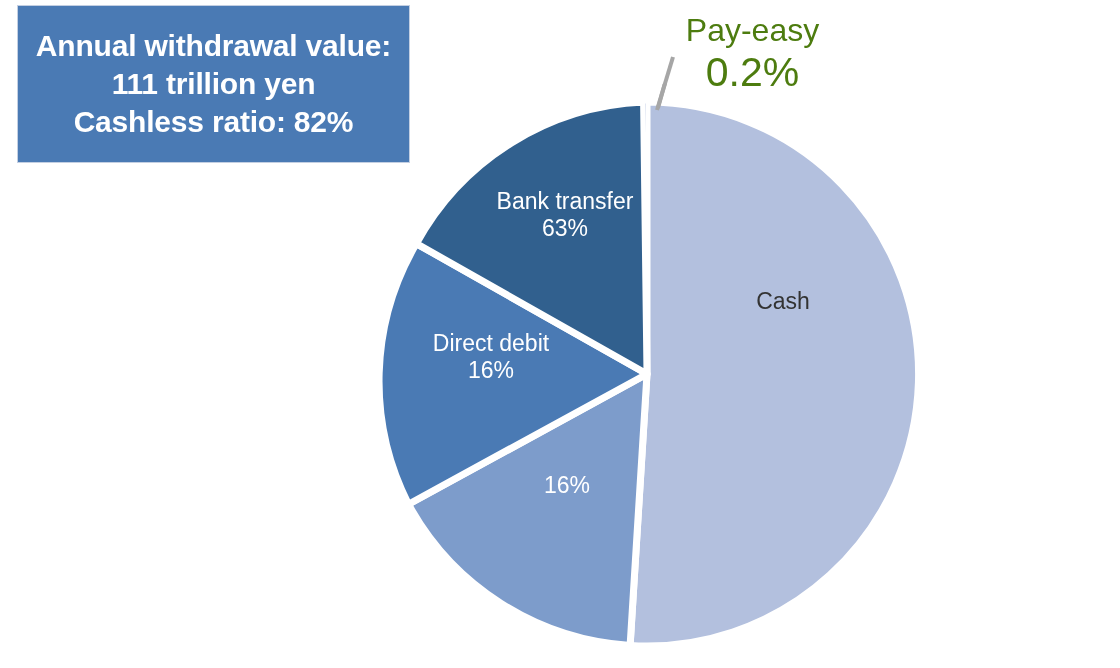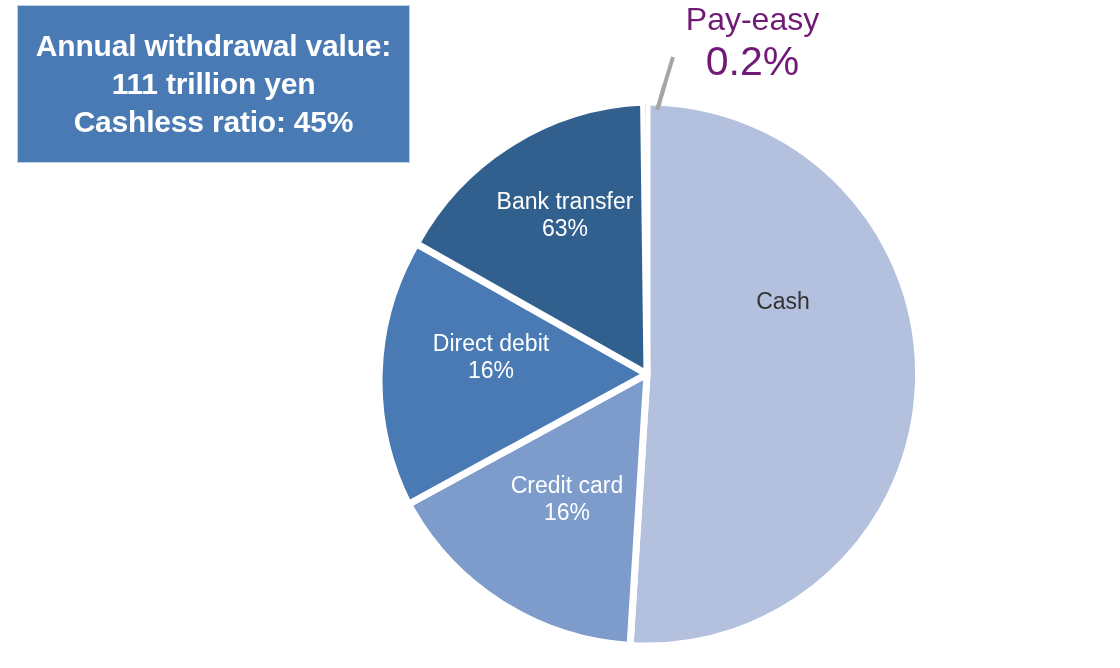--- a/index.html
+++ b/index.html
@@ -65,31 +65,31 @@
   .slice-label .lbl-name,
   .slice-label .lbl-value {
     display: block;
     font-size: 23px;
   }
 
   #label-cash        { left: 688px; top: 288px; width: 190px; color: #333333; }
   #label-bank        { left: 440px; top: 188px; width: 250px; color: #ffffff; }
   #label-direct      { left: 375px; top: 330px; width: 232px; color: #ffffff; }
   #label-credit      { left: 452px; top: 472px; width: 230px; color: #ffffff; }
-  #label-payeasy     { left: 650px; top: 1px;  width: 205px; color: #701a75; }
+  #label-payeasy     { left: 650px; top: 12px;  width: 205px; color: #4d7c0f; }
   #label-payeasy .lbl-name  { font-size: 32px; }
   #label-payeasy .lbl-value { font-size: 41px; }
 </style>
 </head>
 <body>
 
 <div id="callout-box">
   <span class="callout-line">Annual withdrawal value:</span>
   <span class="callout-line">111 trillion yen</span>
-  <span class="callout-line">Cashless ratio: 45%</span>
+  <span class="callout-line">Cashless ratio: 82%</span>
 </div>
 
 <div id="pie-chart">
   <svg id="pie-svg" viewBox="0 0 580 584" xmlns="http://www.w3.org/2000/svg">
     <g>
 
       <path d="M 287 290 L 287 18 A 272 272 0 1 1 270.1 561.5 Z" fill="#b3c0de" stroke="#ffffff" stroke-width="7" stroke-linejoin="round"></path>
 
       <path d="M 287 290 L 270.1 561.5 A 272 272 0 0 1 48.5 420.3 Z" fill="#7d9ccb" stroke="#ffffff" stroke-width="7" stroke-linejoin="round"></path>
 
@@ -104,21 +104,20 @@
   <svg style="position:absolute;left:0;top:0;width:580px;height:584px;pointer-events:none;overflow:visible" viewBox="0 0 580 584" xmlns="http://www.w3.org/2000/svg">
     <line x1="297" y1="26" x2="313" y2="-27" stroke="#a6a6a6" stroke-width="4"></line>
   </svg>
 </div>
 
 <div class="slice-label" id="label-cash">
   <span class="lbl-name">Cash</span>
 </div>
 
 <div class="slice-label" id="label-credit">
-  <span class="lbl-name">Credit card</span>
   <span class="lbl-value">16%</span>
 </div>
 
 <div class="slice-label" id="label-direct">
   <span class="lbl-name">Direct debit</span>
   <span class="lbl-value">16%</span>
 </div>
 
 <div class="slice-label" id="label-bank">
   <span class="lbl-name">Bank transfer</span>

